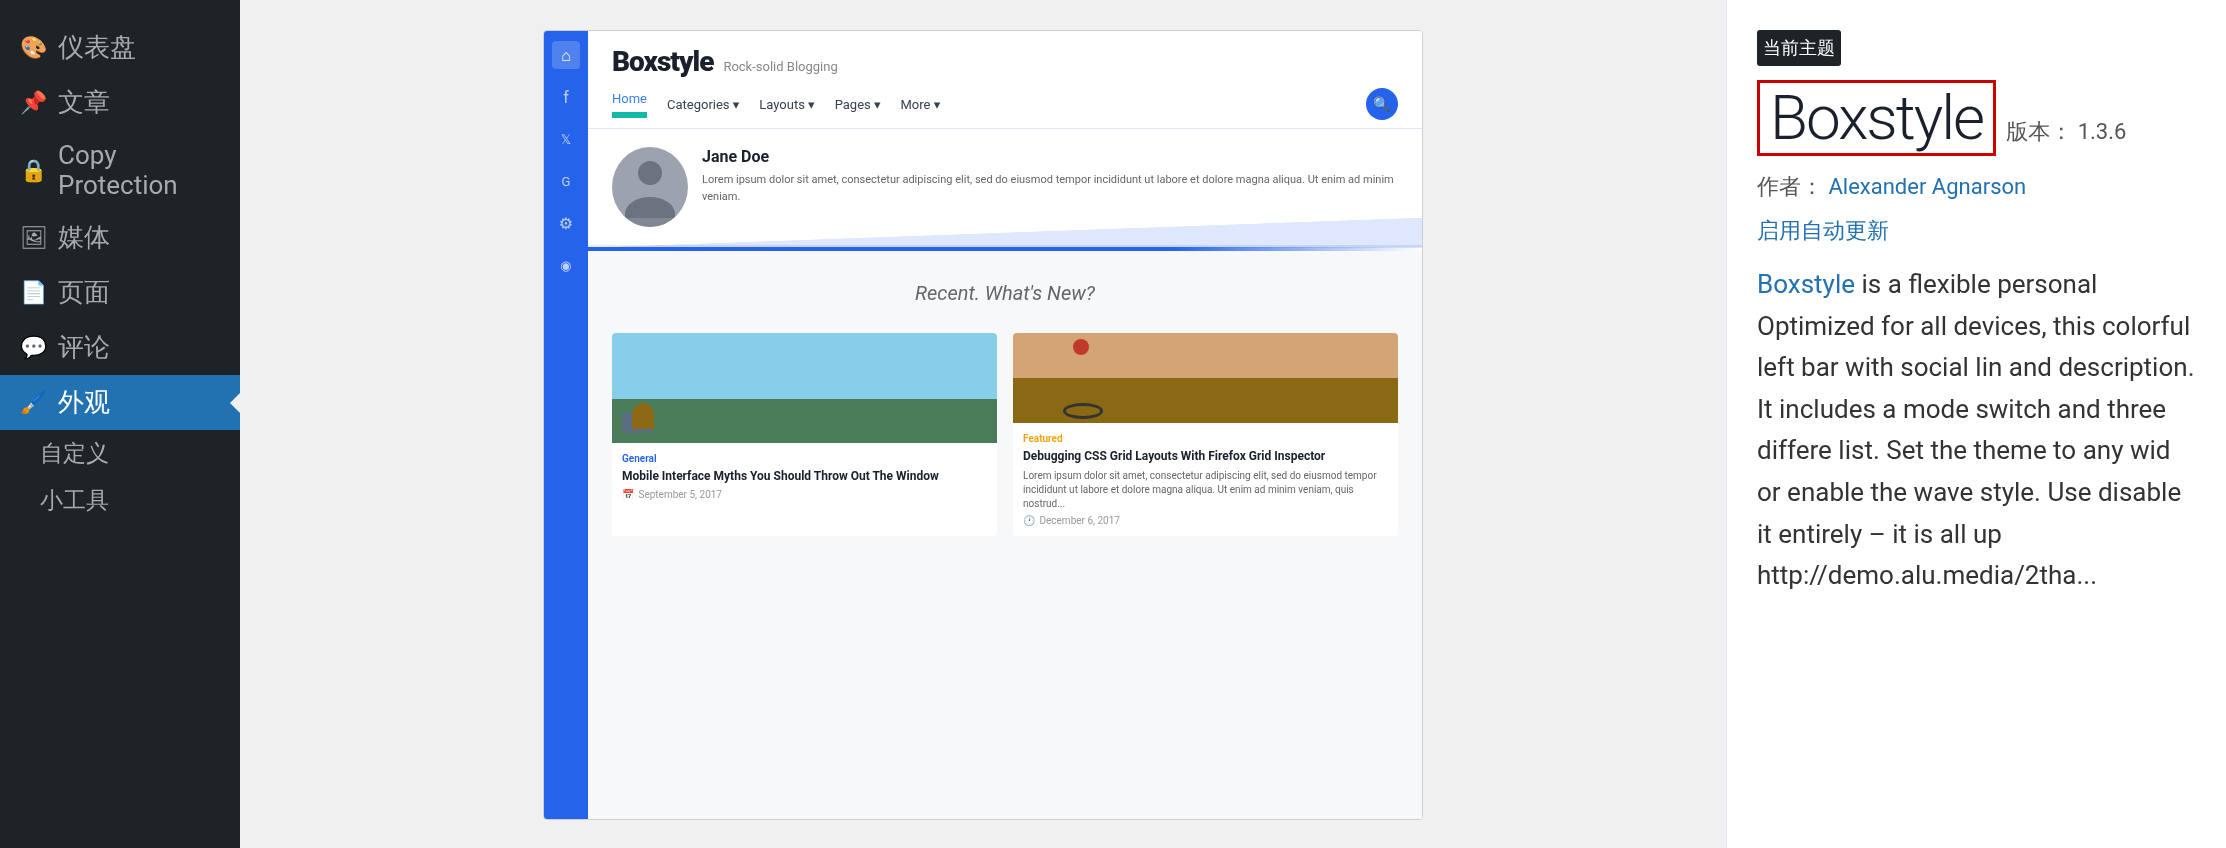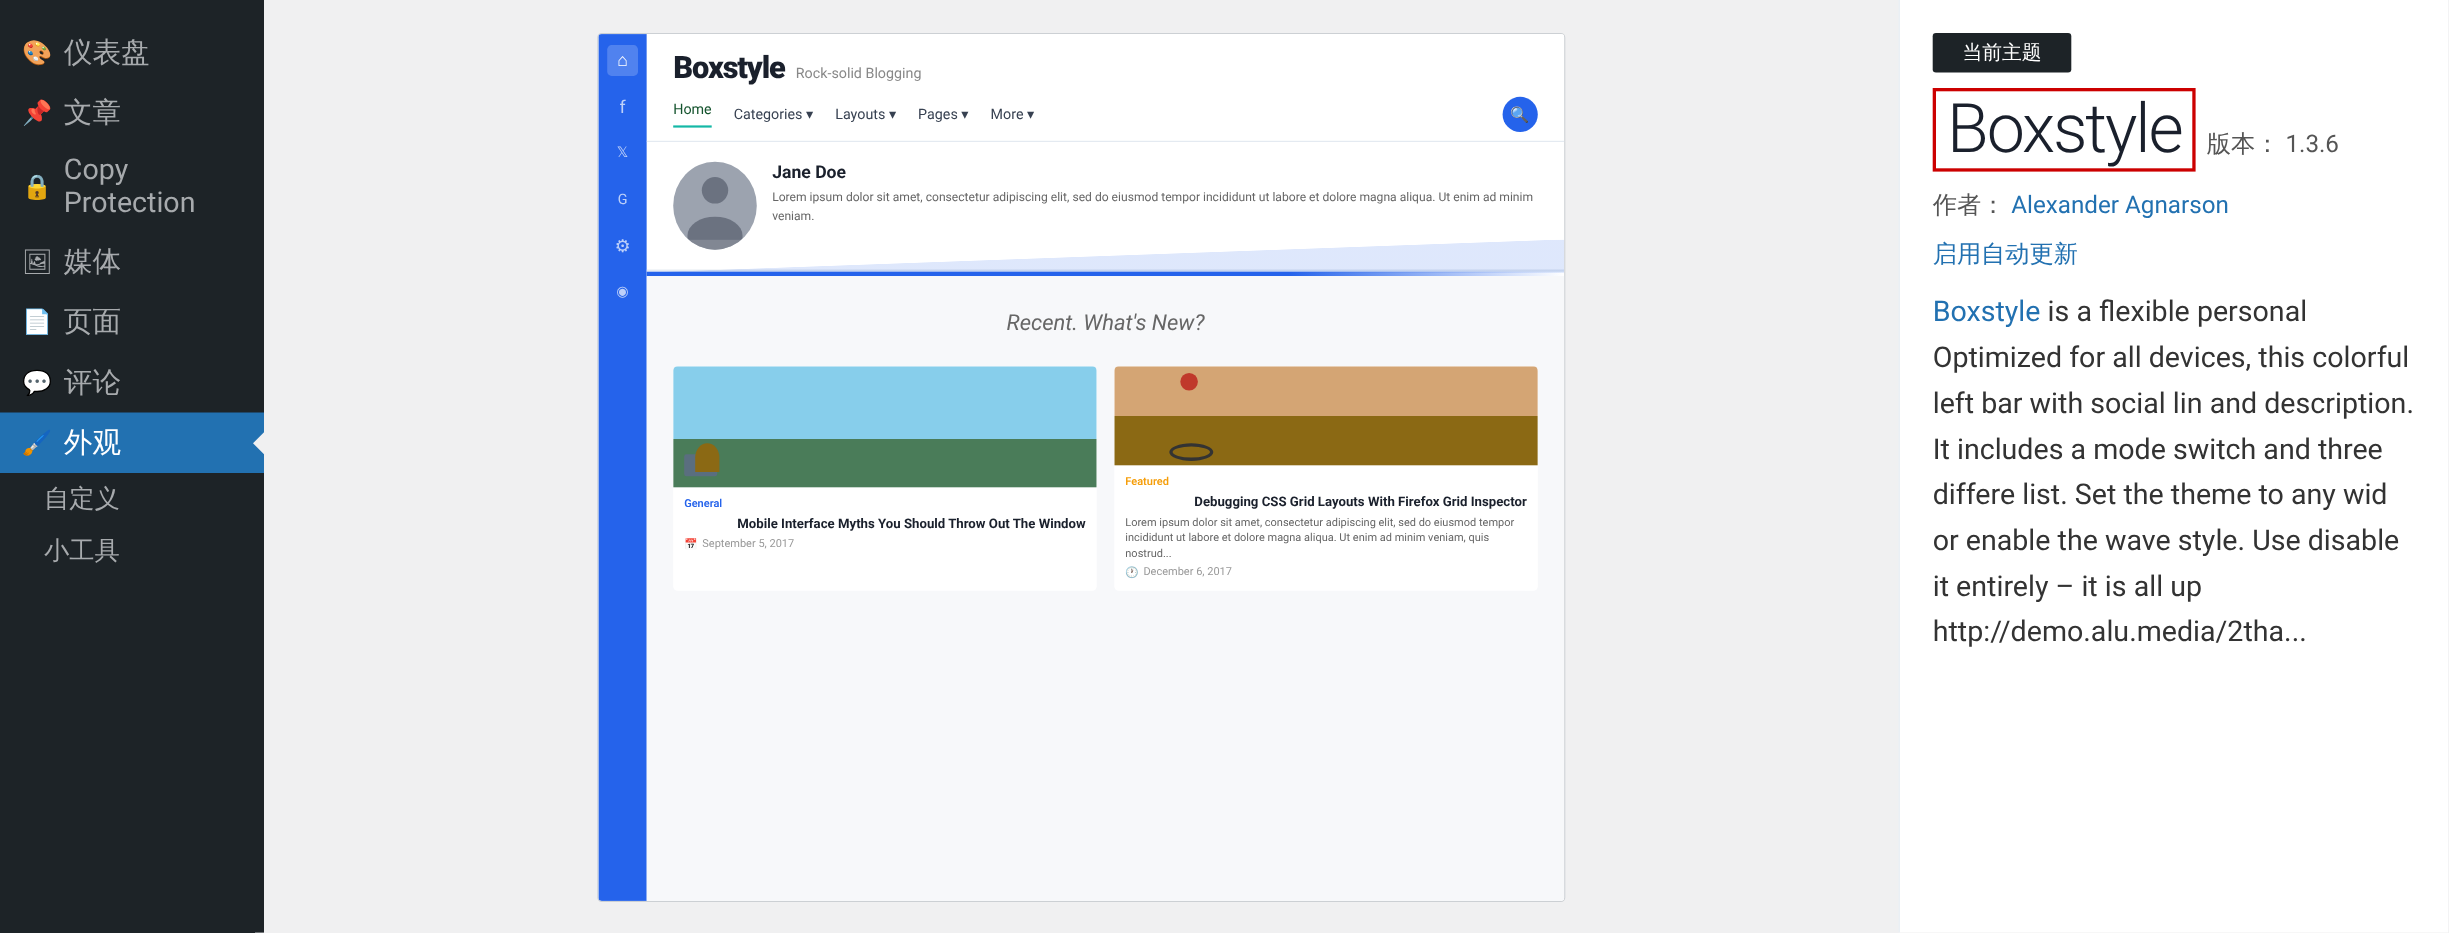--- a/index.html
+++ b/index.html
@@ -175,22 +175,22 @@
     .theme-nav-item {
       font-size: 13px;
       color: #374151;
       cursor: pointer;
       display: flex;
       align-items: center;
       gap: 3px;
     }
 
     .theme-nav-item.active {
-      color: #14532d;
-      border-bottom: 2px solid #14b8a6;
+      color: #3b82f6;
+      border-bottom: 6px solid #14b8a6;
       padding-bottom: 6px;
     }
 
     .theme-nav-search {
       margin-left: auto;
       width: 32px;
       height: 32px;
       background: #2563eb;
       border-radius: 50%;
       display: flex;
@@ -278,21 +278,20 @@
 
     .post-tag.general { color: #2563eb; }
     .post-tag.featured { color: #f59e0b; }
 
     .post-title {
       font-size: 12px;
       font-weight: 700;
       color: #1a202c;
       line-height: 1.4;
       margin-bottom: 4px;
-      text-align: right;
     }
 
     .post-excerpt {
       font-size: 10px;
       color: #666;
       line-height: 1.4;
       margin-bottom: 4px;
     }
 
     .post-date {
@@ -312,21 +311,21 @@
       padding: 30px 30px;
       border-left: 1px solid #e2e8f0;
       overflow-y: auto;
     }
 
     .current-theme-badge {
       display: inline-block;
       background: #1d2327;
       color: #fff;
       font-size: 18px;
-      padding: 6px 27px;
+      padding: 6px 6px;
       border-radius: 3px;
       margin-bottom: 14px;
     }
 
     .theme-name-row {
       display: flex;
       align-items: baseline;
       gap: 10px;
       margin-bottom: 16px;
     }

